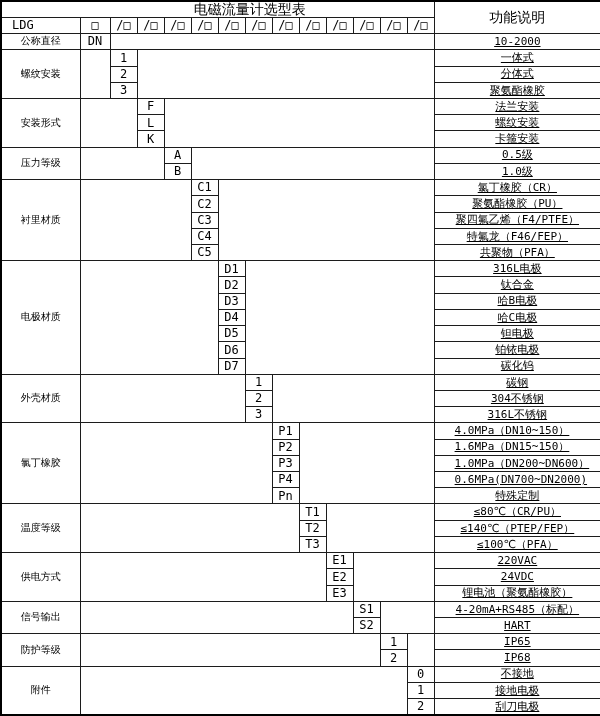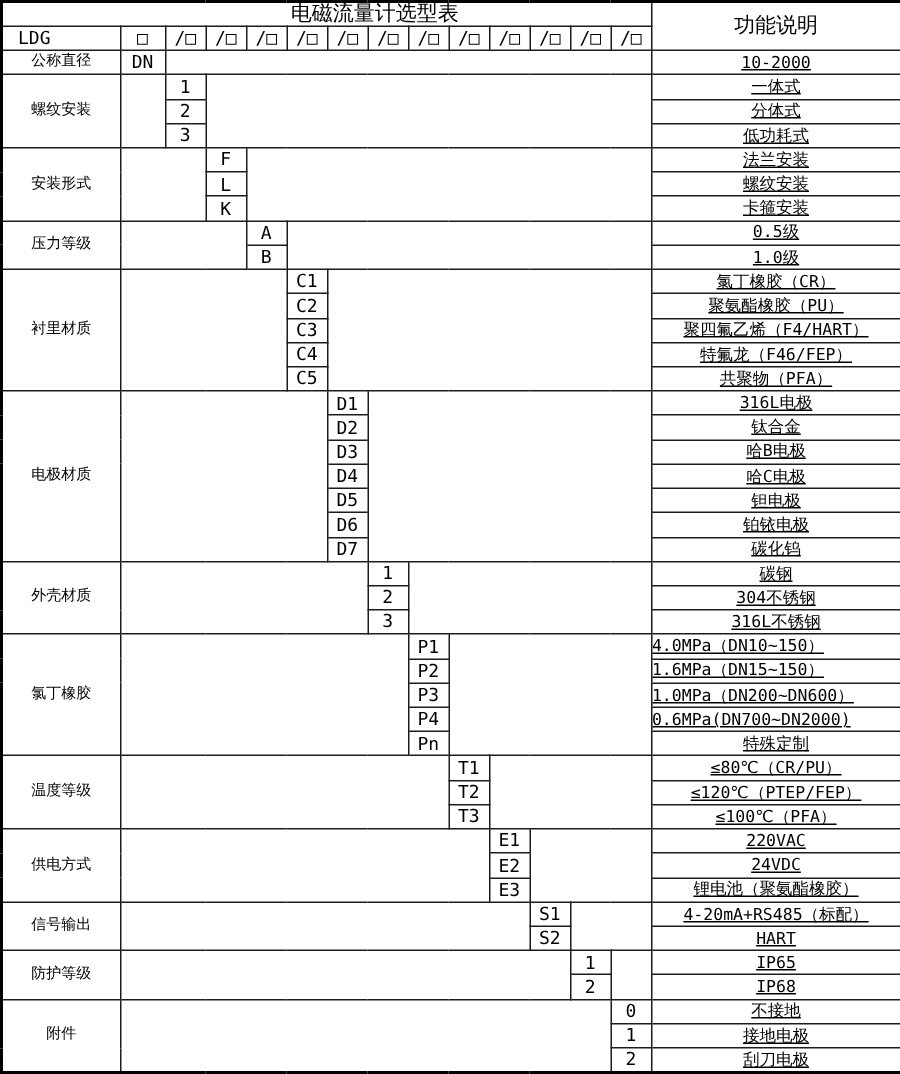--- a/index.html
+++ b/index.html
@@ -22,21 +22,21 @@
     overflow:hidden;
     white-space:nowrap;
   }
   tr{height:16px;}
   td.title{font-size:14px;padding-left:64px;}
   td.fnhead{font-size:14px;margin-top:35px;}
   td.cat{font-size:10px;}
   td.ldg{text-align:left;padding-left:10px;font-size:12px;}
   td.code{font-size:12px;}
   td.fn{font-size:11px;text-decoration:underline;}
-  td.fn.left{text-align:left;padding-left:0;}
+  td.fn.left{text-align:left;padding-left:20px;}
   td.fill{background:#fff;}
 </style>
 </head>
 <body>
 
 <table class="sel">
 <colgroup>
   <col style="width:79px">
       <col style="width:30px">
   <col style="width:27px">
@@ -90,21 +90,21 @@
   <td class="code">1</td>
   <td class="fill" colspan="11" rowspan="3"></td>
   <td class="fn">一体式</td>
 </tr>
 <tr>
         <td class="code">2</td>
         <td class="fn">分体式</td>
       </tr>
 <tr>
         <td class="code">3</td>
-        <td class="fn">低功耗式</td>
+        <td class="fn">聚氨酯橡胶</td>
       </tr>
 
 <tr>
   <td class="cat" rowspan="3">安装形式</td>
   <td class="fill" colspan="2" rowspan="3"></td>
   <td class="code">F</td>
   <td class="fill" colspan="10" rowspan="3"></td>
   <td class="fn">法兰安装</td>
 </tr>
 <tr>
@@ -134,21 +134,21 @@
   <td class="code">C1</td>
   <td class="fill" colspan="8" rowspan="5"></td>
   <td class="fn">氯丁橡胶（CR）</td>
 </tr>
 <tr>
         <td class="code">C2</td>
         <td class="fn">聚氨酯橡胶（PU）</td>
       </tr>
 <tr>
         <td class="code">C3</td>
-        <td class="fn">聚四氟乙烯（F4/HART）</td>
+        <td class="fn">聚四氟乙烯（F4/PTFE）</td>
       </tr>
 <tr>
         <td class="code">C4</td>
         <td class="fn">特氟龙（F46/FEP）</td>
       </tr>
 <tr>
         <td class="code">C5</td>
         <td class="fn">共聚物（PFA）</td>
       </tr>
 
@@ -226,21 +226,21 @@
 
 <tr>
   <td class="cat" rowspan="3">温度等级</td>
   <td class="fill" colspan="8" rowspan="3"></td>
   <td class="code">T1</td>
   <td class="fill" colspan="4" rowspan="3"></td>
   <td class="fn">≤80℃（CR/PU）</td>
 </tr>
 <tr>
         <td class="code">T2</td>
-        <td class="fn">≤120℃（PTEP/FEP）</td>
+        <td class="fn">≤140℃（PTEP/FEP）</td>
       </tr>
 <tr>
         <td class="code">T3</td>
         <td class="fn">≤100℃（PFA）</td>
       </tr>
 
 <tr>
   <td class="cat" rowspan="3">供电方式</td>
   <td class="fill" colspan="9" rowspan="3"></td>
   <td class="code">E1</td>

